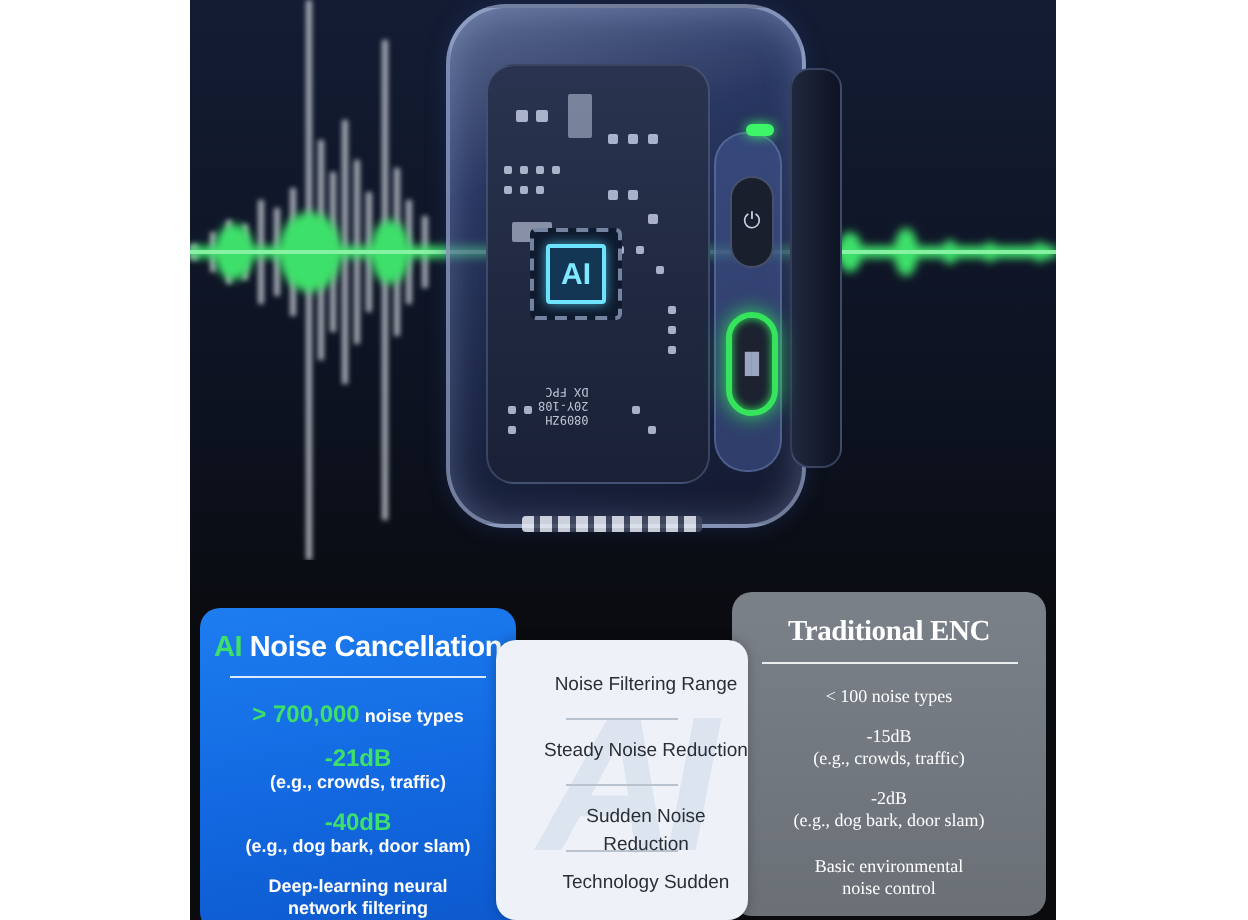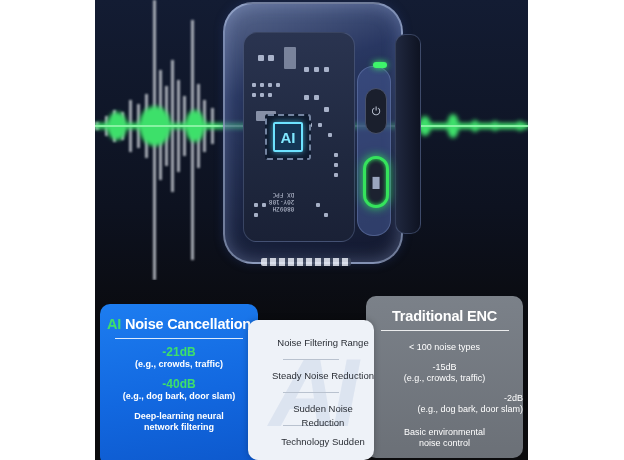--- a/index.html
+++ b/index.html
@@ -84,41 +84,42 @@
 
     
     .card { position: absolute; border-radius: 10px; text-align: center; color: #ffffff; font-weight: bold; }
     .card-ai {
       left: 5px; top: 304px; width: 158px; height: 162px;
       background: linear-gradient(170deg, #1d7df0 0%, #1268e0 55%, #0d58cc 100%);
     }
     .card-trad {
       left: 271px; top: 296px; width: 157px; height: 162px;
       background: linear-gradient(180deg, #7b8189 0%, #6b7077 100%);
+      font-family: Liberation Serif, serif;
     }
     .card-mid {
       left: 153px; top: 320px; width: 126px; height: 140px;
       background: #eef2f8; color: #2b2f36; border-radius: 10px;
       box-shadow: 0 0 6px rgba(0,0,0,0.25);
       overflow: hidden;
     }
     .card-title { font-size: 14.5px; margin-top: 12px; letter-spacing: -0.2px; }
     .card-title .ai-accent { color: #3ee06a; }
     .card-divider { width: 128px; height: 1px; background: rgba(255,255,255,0.85); margin: 6px auto 0; }
     .row { font-size: 9px; line-height: 11px; }
     .row-big { font-size: 12px; line-height: 14px; }
     .green { color: #3ee06a; }
     .ai-r1 { margin-top: 9px; }
     .ai-r2 { margin-top: 6px; }
     .ai-r3 { margin-top: 7px; }
     .ai-r4 { margin-top: 9px; }
     .trad .row { font-weight: normal; }
     .trad .r1 { margin-top: 11px; }
     .trad .r2 { margin-top: 9px; text-align: center; }
-    .trad .r3 { margin-top: 9px; text-align: right; }
+    .trad .r3 { margin-top: 9px; }
     .trad .r4 { margin-top: 12px; }
 
     .mid-bg {
       position: absolute; left: 18px; top: 18px; width: 90px; height: 110px;
       font-size: 96px; font-weight: bold; font-style: italic; color: #cfd9ea;
       line-height: 110px; opacity: 0.55; letter-spacing: -6px;
     }
     .mid-items { position: relative; padding-top: 16px; }
     .mid-item { font-size: 9.5px; font-weight: normal; color: #2a2e35; height: 14px; line-height: 14px; padding-left: 24px; }
     .mid-sep { width: 56px; height: 1px; background: #b9c2cf; margin: 9px auto; }
@@ -221,20 +222,23 @@
       <span>▐▌</span>
     </div>
     <div class="bottom-pins"></div>
   </div>
 
   <div class="card card-ai">
     <div class="card-title">
       <span class="ai-accent">AI</span><span> Noise Cancellation</span>
     </div>
     <div class="card-divider"></div>
+    <div class="ai-r1">
+      <span class="row-big green">&gt; 700,000</span><span class="row"> noise types</span>
+    </div>
     <div class="ai-r2">
       <div class="row-big green">-21dB</div>
       <div class="row">(e.g., crowds, traffic)</div>
     </div>
     <div class="ai-r3">
       <div class="row-big green">-40dB</div>
       <div class="row">(e.g., dog bark, door slam)</div>
     </div>
     <div class="ai-r4">
       <div class="row">Deep-learning neural</div>

